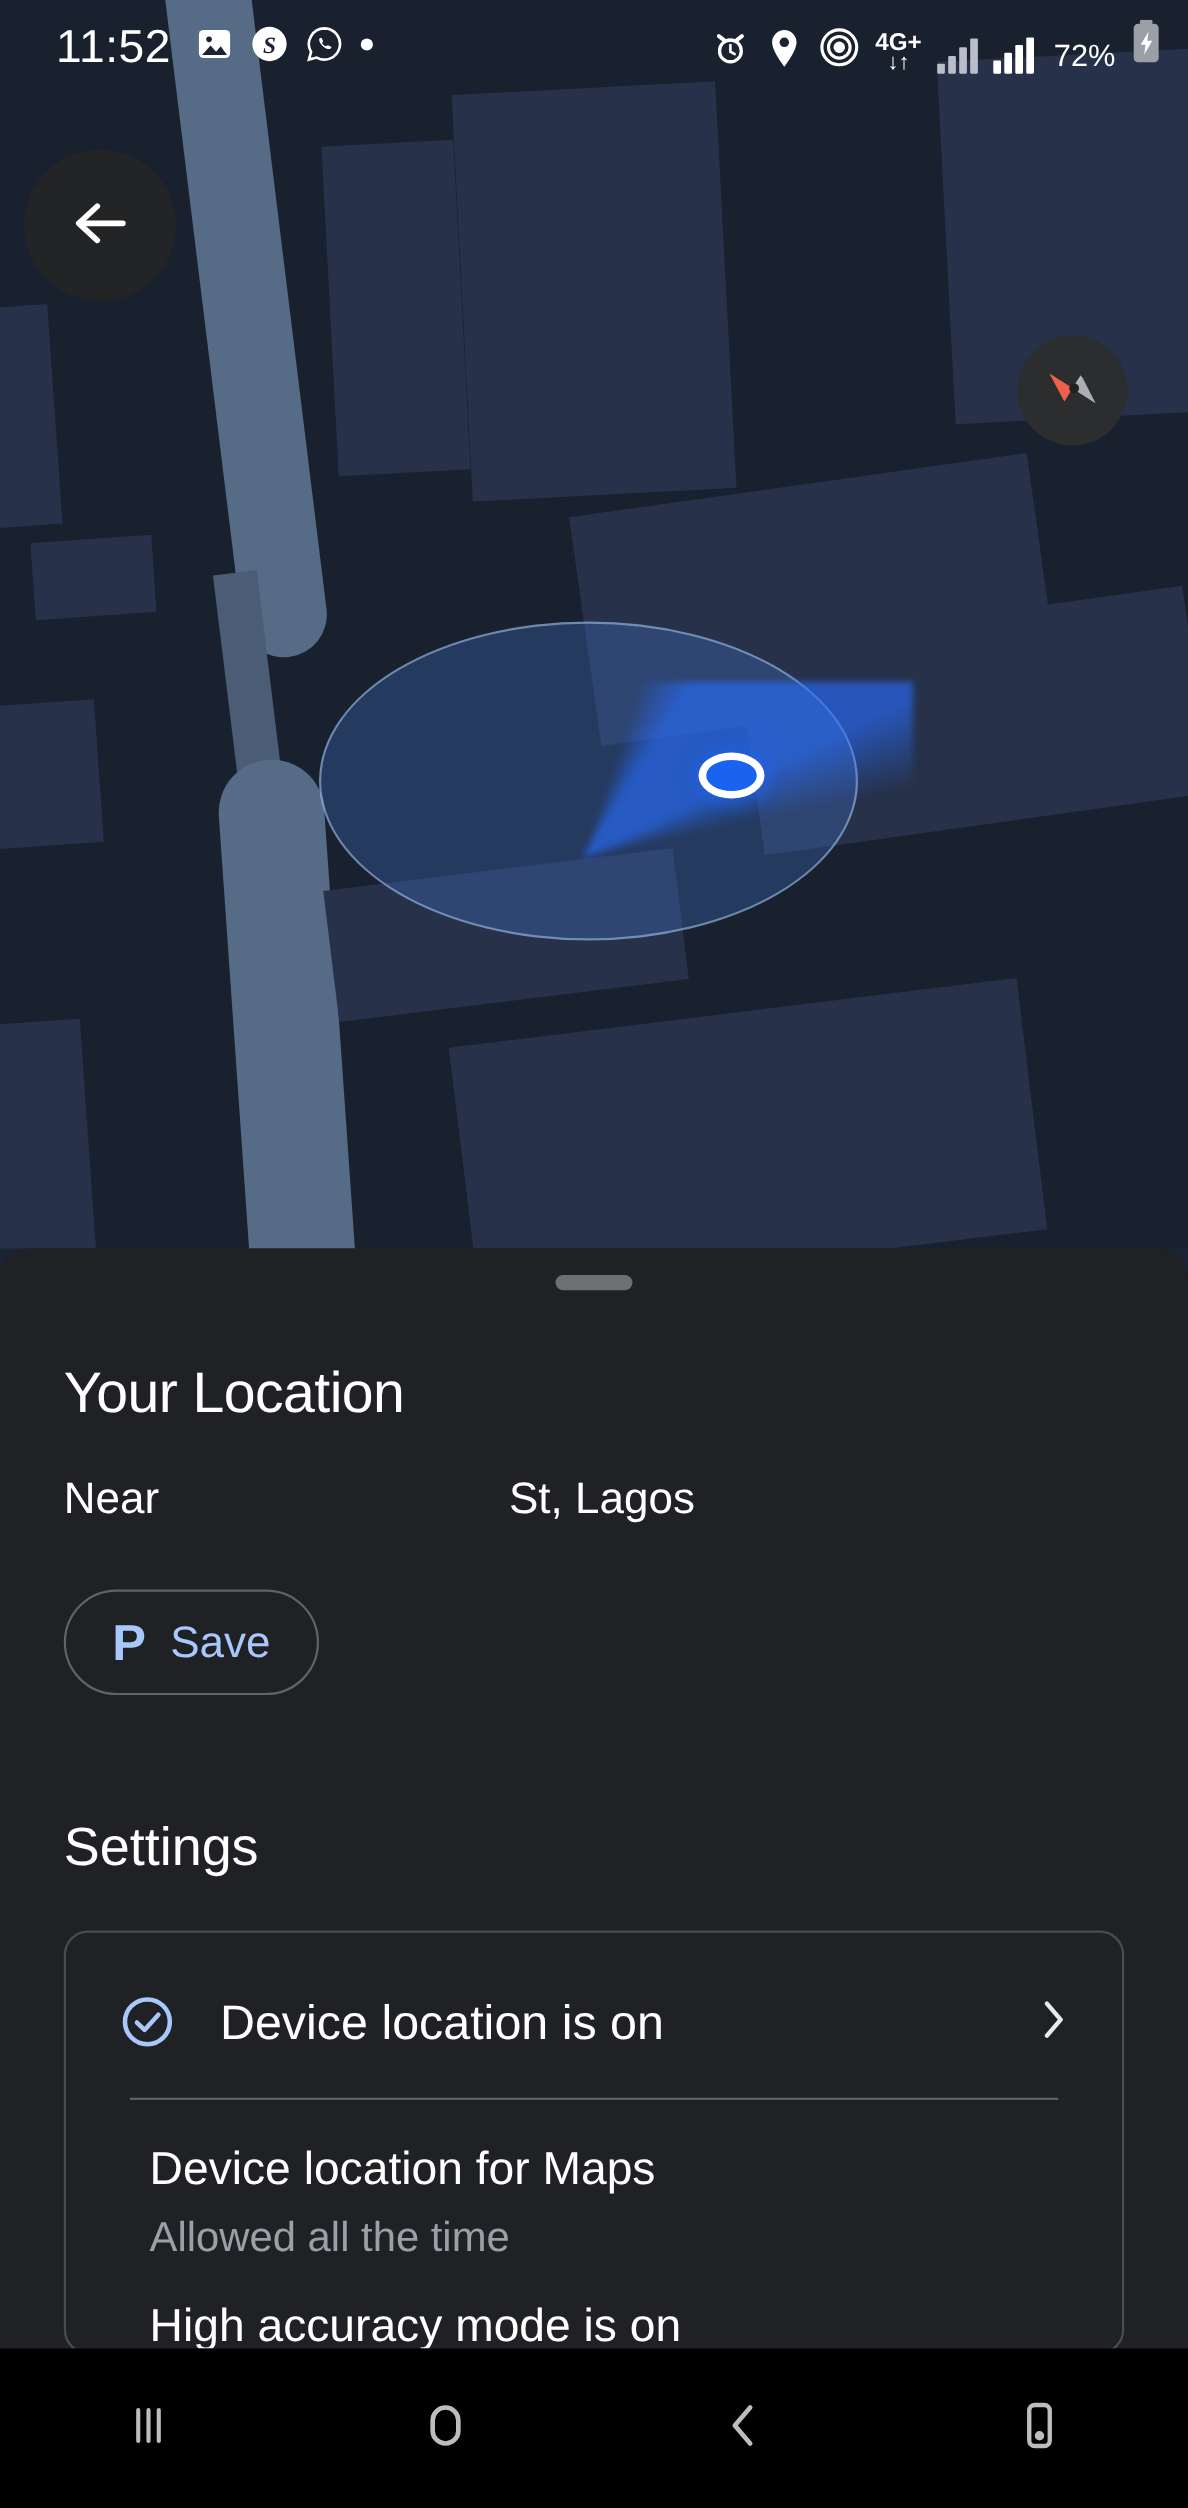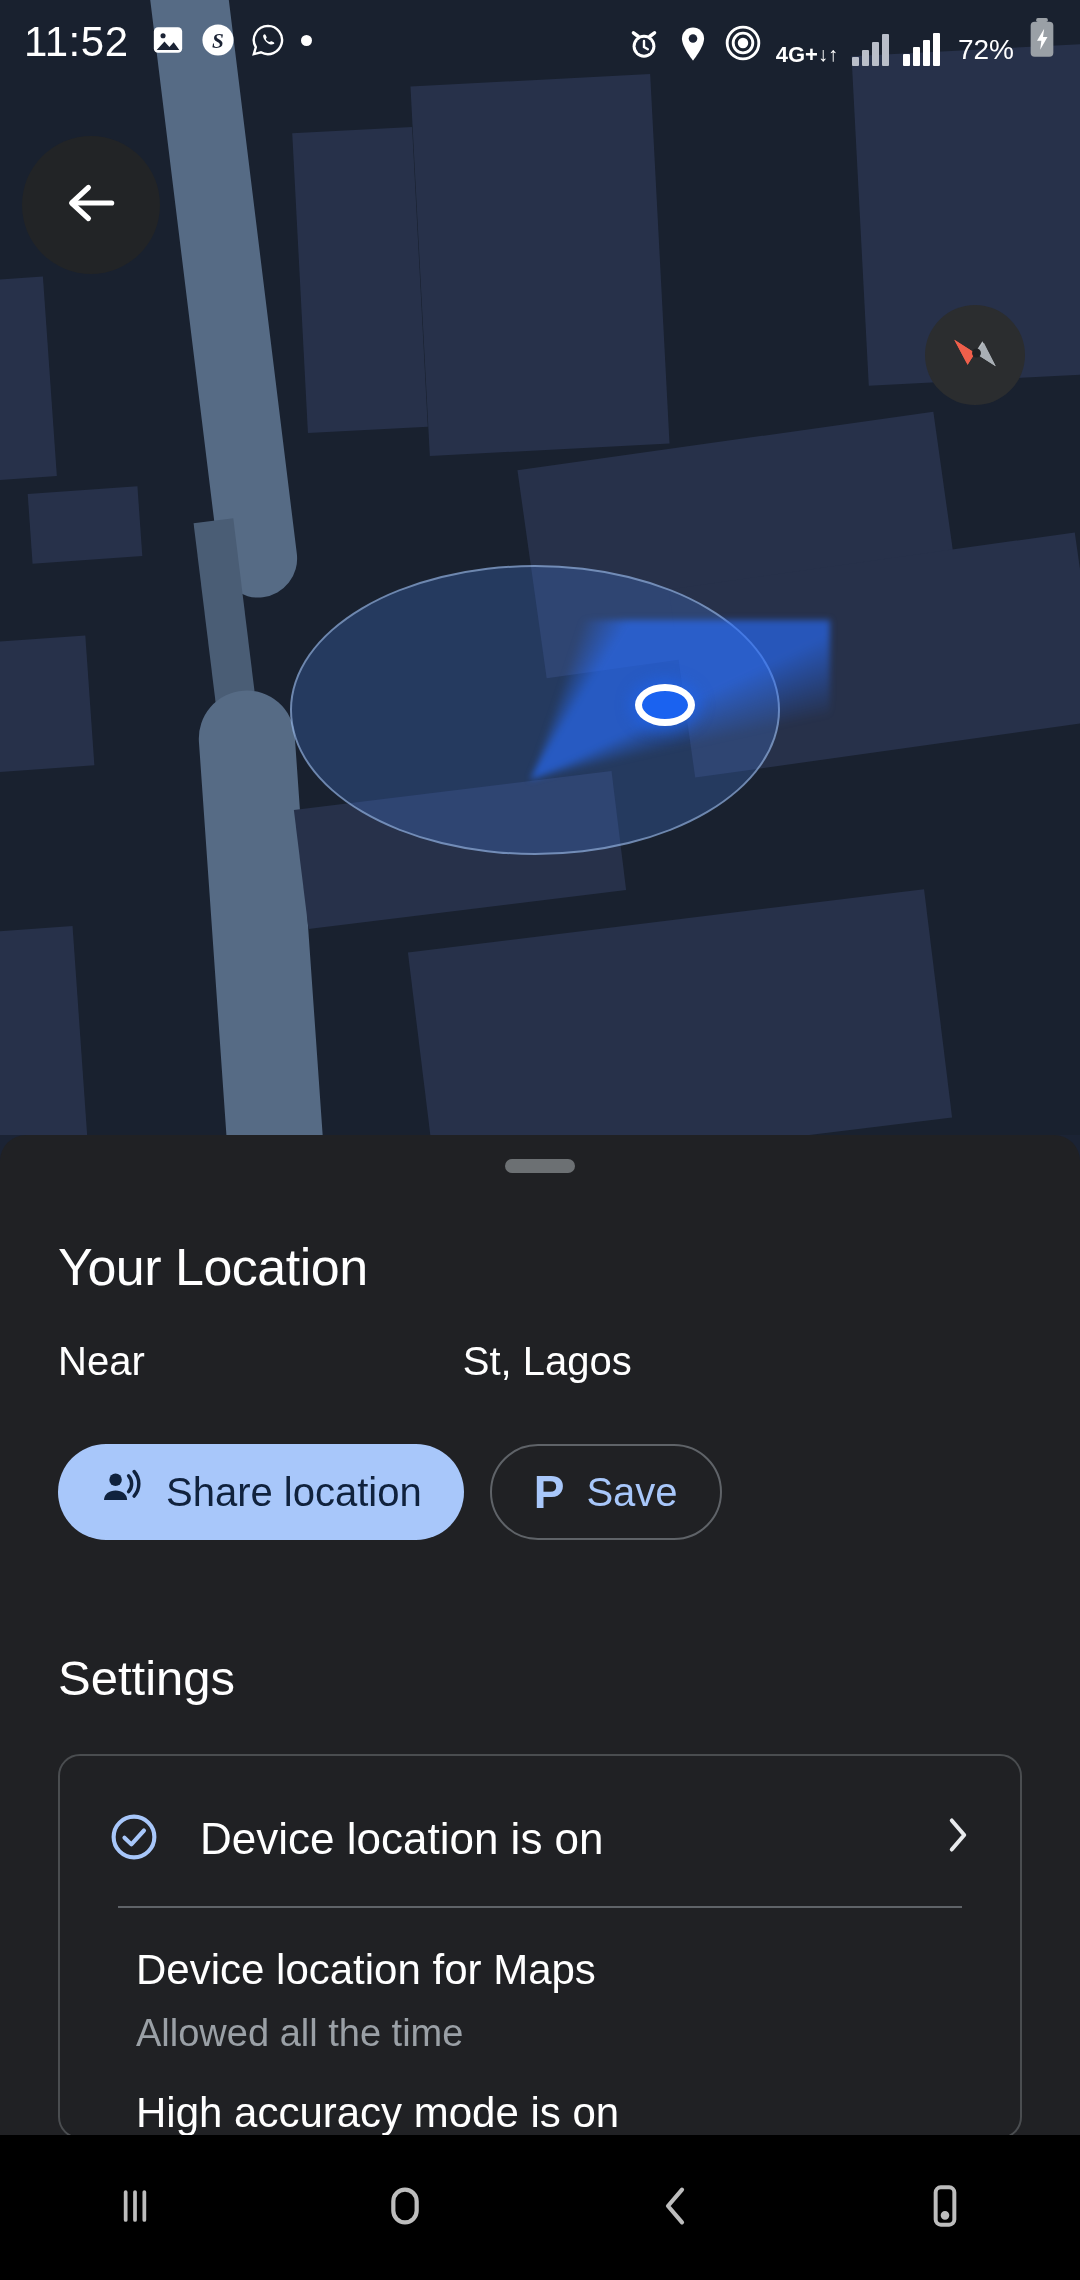--- a/index.html
+++ b/index.html
@@ -37,26 +37,26 @@
   
   #back{ position:absolute; left:22px; top:136px; width:138px; height:138px;
          border-radius:50%; background:#222426; display:flex; align-items:center; justify-content:center; }
   
   #compass{ position:absolute; left:925px; top:305px; width:100px; height:100px;
             border-radius:50%; background:#2b2d2f; display:flex; align-items:center; justify-content:center; }
 
   
   #statusbar{ position:absolute; left:0; top:0; width:1080px; height:84px;
               display:flex; align-items:center; color:#fff; z-index:40;
-              padding:0 24px 0 24px; }
+              padding:0 24px 0 51px; }
   #clock{ font-size:42px; letter-spacing:.5px; }
   .sicons{ display:flex; align-items:center; gap:16px; margin-left:22px; }
   .ricons{ margin-left:auto; display:flex; align-items:flex-end; gap:14px; }
   .dotsm{ width:11px; height:11px; border-radius:50%; background:#fff; margin-bottom:4px;}
-  #net{ display:flex; flex-direction:row; align-items:center; line-height:1; }
+  #net{ display:flex; flex-direction:column; align-items:center; line-height:1; }
   #net .lbl{ font-size:22px; font-weight:bold; }
   #net .arr{ font-size:20px; margin-top:-2px; }
   .bars{ display:flex; align-items:flex-end; gap:3px; height:34px; }
   .bars i{ display:block; width:7px; background:#fff; border-radius:1px; }
   .bars.dim i{ background:#b9bec9; }
   #batt{ font-size:28px; margin-left:4px; }
 
   
   #sheet{ position:absolute; left:0; top:1135px; width:1080px; height:1000px;
           background:#202124; border-radius:26px 26px 0 0; overflow:hidden; }
@@ -223,31 +223,20 @@
 
     <div id="title">Your Location</div>
 
     <div id="subrow">
       <span>Near</span>
       <span id="redact"></span>
       <span>St, Lagos</span>
     </div>
 
     <div id="chips">
-      <div class="chip filled">
-        <span>
-          <svg width="44" height="44" viewBox="0 0 24 24" fill="#10223d">
-            <circle cx="8.5" cy="7.5" r="3.4"></circle>
-            <path d="M2.2 18.5c0-3.2 2.8-5.2 6.3-5.2s6.3 2 6.3 5.2z"></path>
-            <path d="M15.6 5.4a6.4 6.4 0 010 8.6" stroke="#10223d" stroke-width="1.9" fill="none" stroke-linecap="round"></path>
-            <path d="M18.6 3a10 10 0 010 13.4" stroke="#10223d" stroke-width="1.9" fill="none" stroke-linecap="round"></path>
-          </svg>
-        </span>
-        <span>Share location</span>
-      </div>
 
 
       <div class="chip outline">
         <span class="ptxt">P</span>
         <span>Save</span>
       </div>
     </div>
 
     <div id="setlabel">Settings</div>
 

